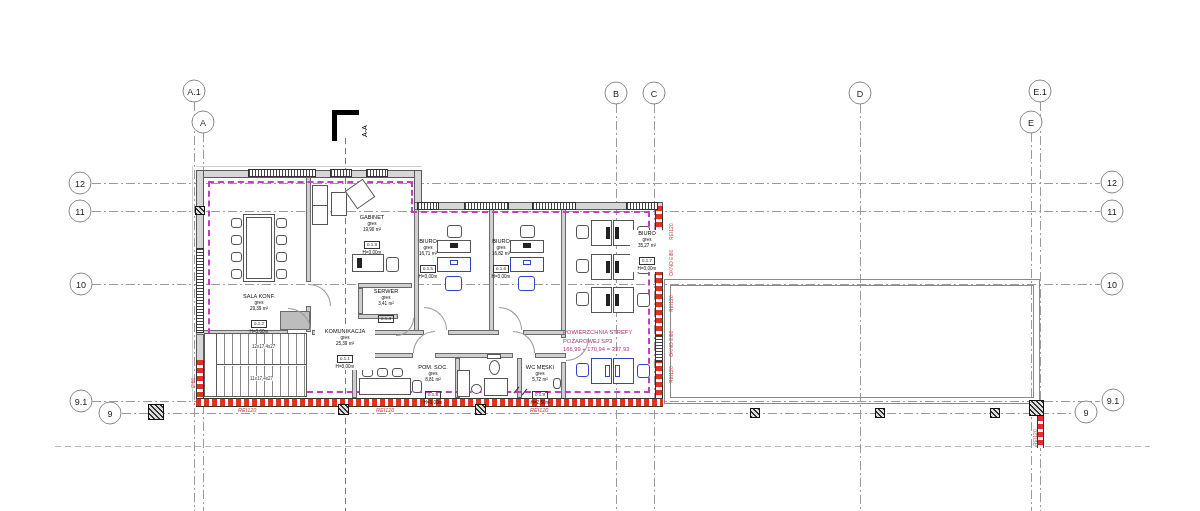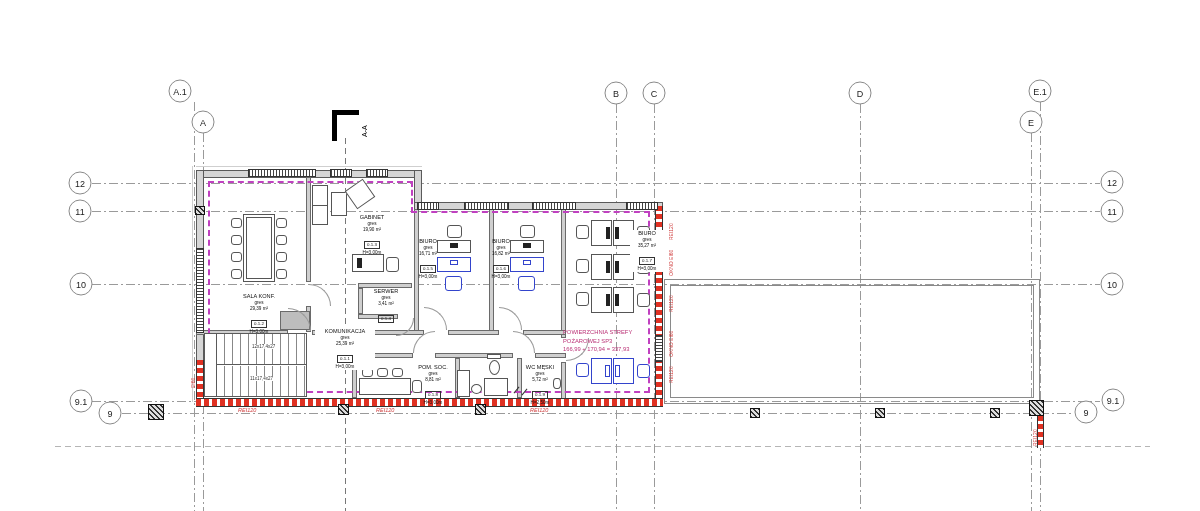--- a/index.html
+++ b/index.html
@@ -102,21 +102,21 @@
 
   <div class="gv" style="left:194px;top:102px;height:409px;"></div>
   <div class="gv" style="left:203px;top:133px;height:378px;"></div>
   <div class="secline" style="left:345px;top:138px;height:373px;"></div>
   <div class="gv" style="left:616px;top:104px;height:407px;"></div>
   <div class="gv" style="left:654px;top:104px;height:407px;"></div>
   <div class="gv" style="left:860px;top:104px;height:407px;"></div>
   <div class="gv" style="left:1031px;top:133px;height:378px;"></div>
   <div class="gv" style="left:1040px;top:102px;height:409px;"></div>
 
-  <div class="bubble" style="left:180px;top:91px;">
+  <div class="bubble" style="left:194px;top:91px;">
       <span>A.1</span>
     </div>
   <div class="bubble" style="left:203px;top:122px;">
       <span>A</span>
     </div>
   <div class="bubble" style="left:616px;top:93px;">
       <span>B</span>
     </div>
   <div class="bubble" style="left:654px;top:93px;">
       <span>C</span>

